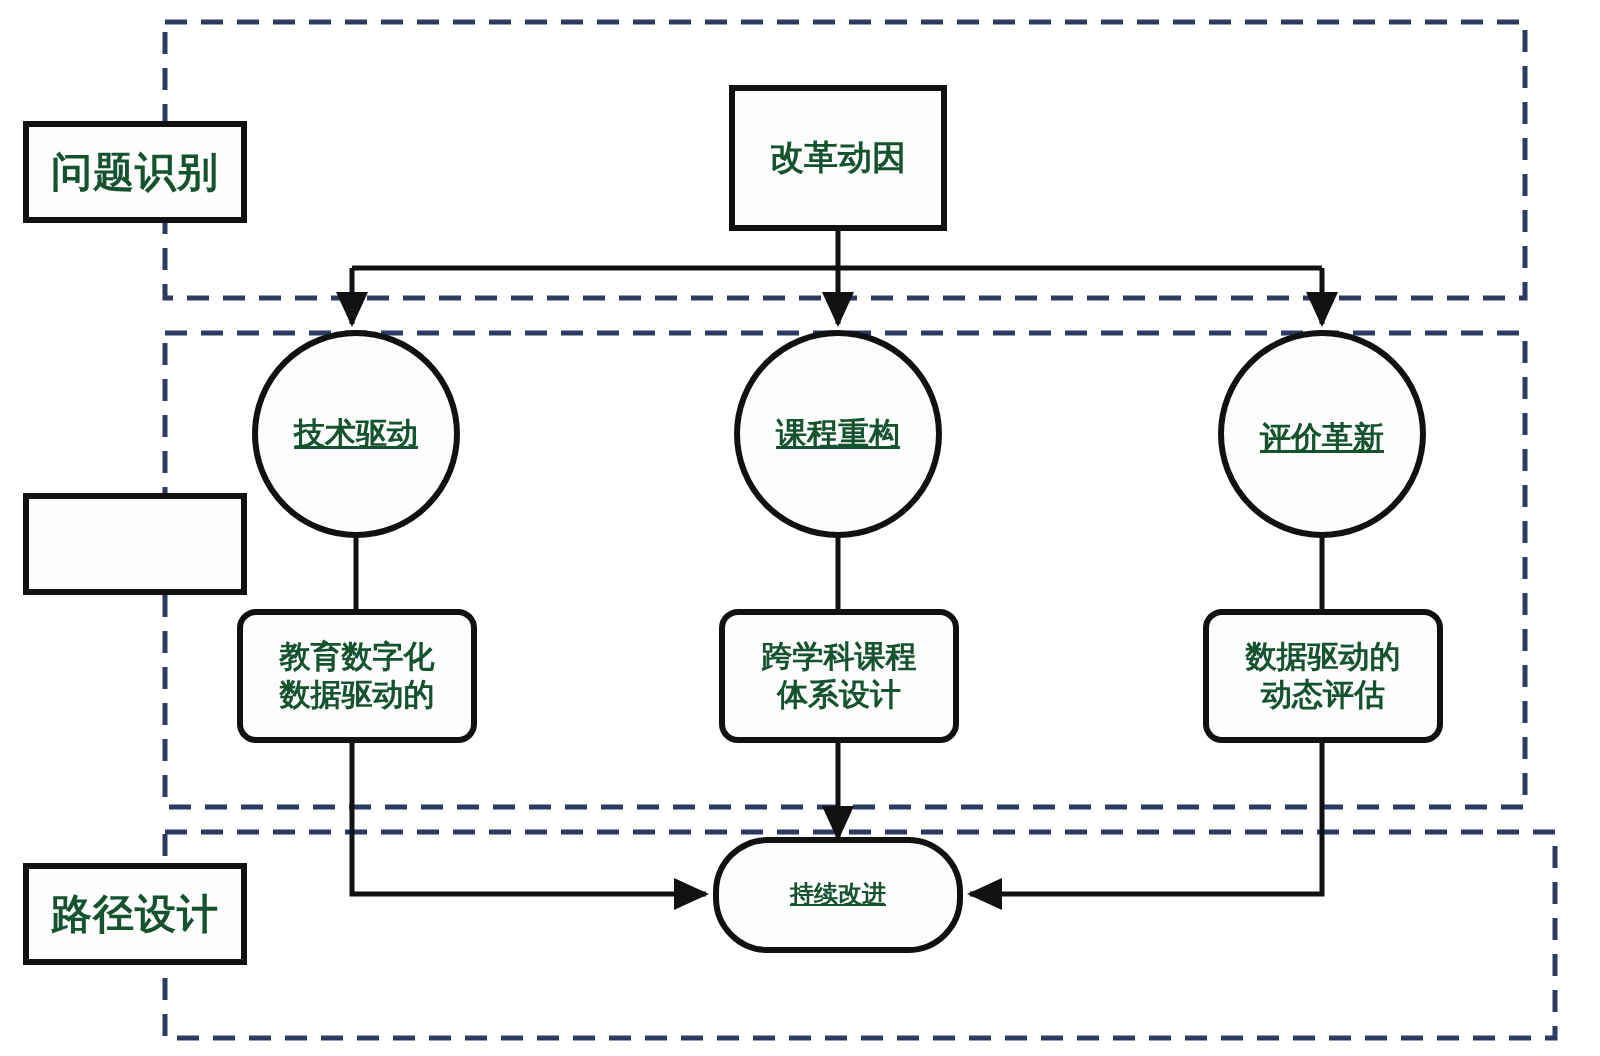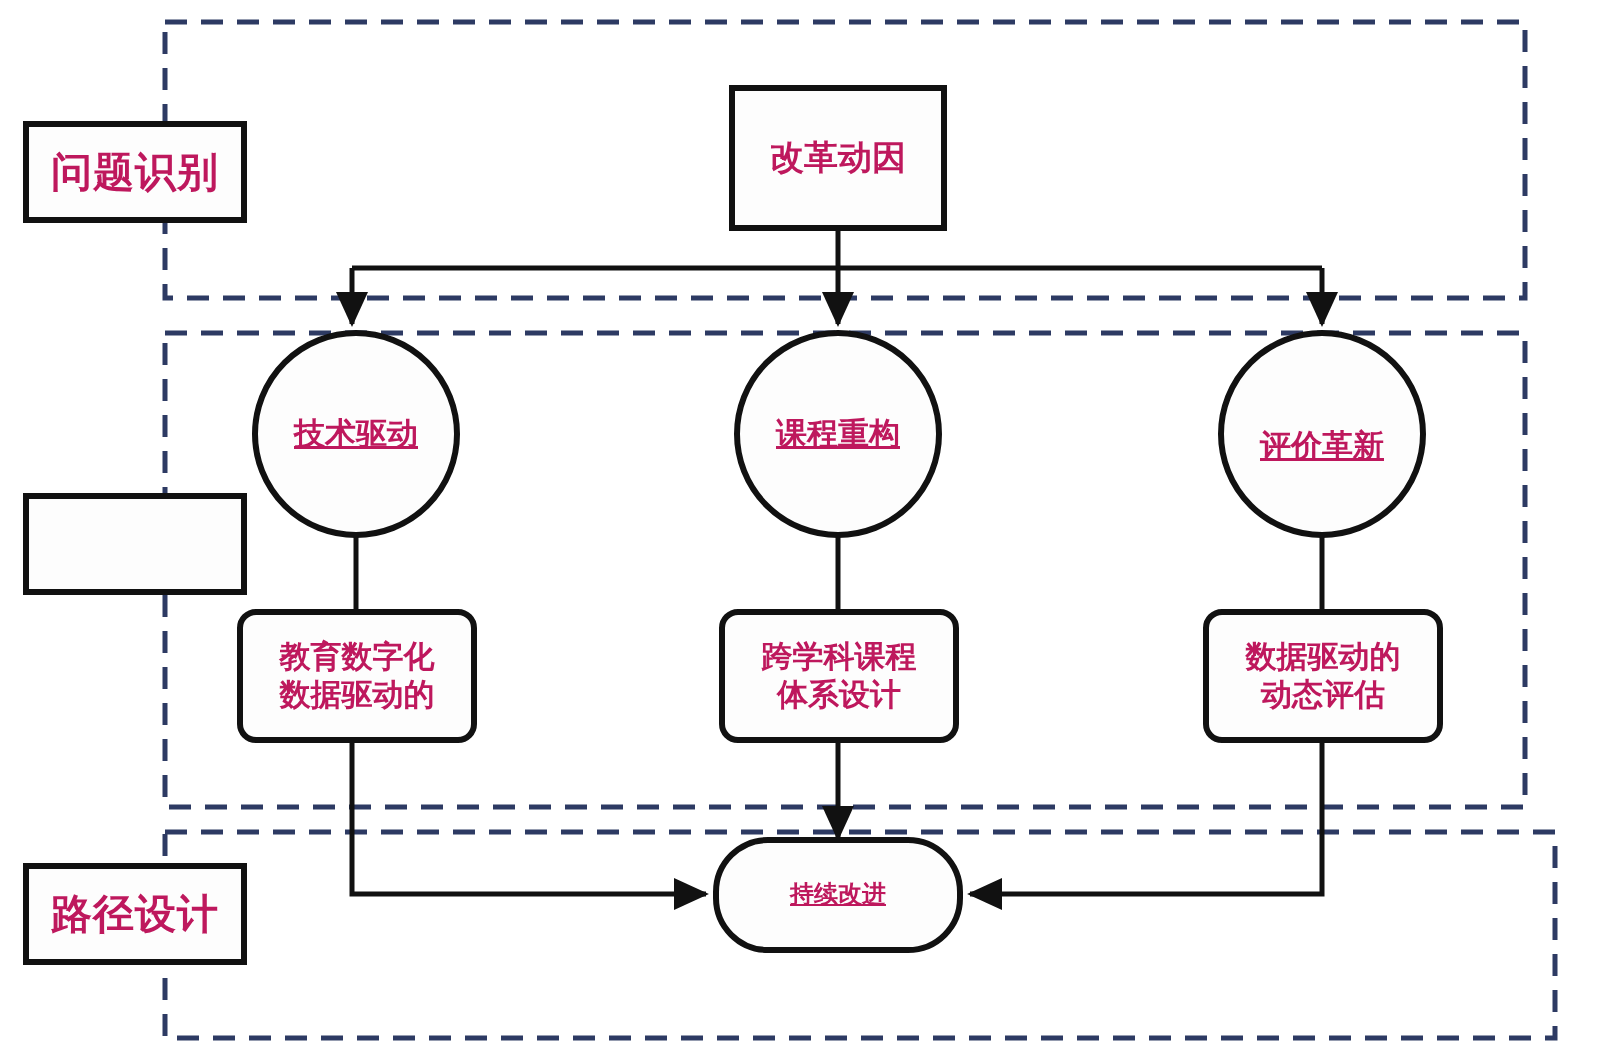--- a/index.html
+++ b/index.html
@@ -24,21 +24,21 @@
     top: 0;
     width: 1600px;
     height: 1056px;
   }
   .node-label {
     position: absolute;
     display: flex;
     align-items: center;
     justify-content: center;
     text-align: center;
-    color: #be185d;
+    color: #14532d;
     font-weight: 700;
     line-height: 1.22;
     pointer-events: none;
     white-space: pre-line;
   }
   .stage-label   { font-size: 41px; letter-spacing: 1px; }
   .top-label     { font-size: 34px; }
   .circle-label  { font-size: 31px; text-decoration: underline; }
   .box-label     { font-size: 31px; }
   .final-label   { font-size: 24px; text-decoration: underline; }
@@ -111,21 +111,21 @@
     </g>
   </svg>
 
   <div class="node-label stage-label" style="left:26px; top:124px; width:218px; height:96px;">问题识别</div>
   <div class="node-label stage-label" style="left:26px; top:866px; width:218px; height:96px;">路径设计</div>
 
   <div class="node-label top-label" style="left:732px; top:88px; width:212px; height:140px;">改革动因</div>
 
   <div class="node-label circle-label" style="left:255px; top:384px; width:202px; height:100px;">技术驱动</div>
   <div class="node-label circle-label" style="left:737px; top:384px; width:202px; height:100px;">课程重构</div>
-  <div class="node-label circle-label" style="left:1221px; top:396px; width:202px; height:100px;">评价革新</div>
+  <div class="node-label circle-label" style="left:1221px; top:388px; width:202px; height:100px;">评价革新</div>
 
   <div class="node-label box-label" style="left:240px; top:612px; width:234px; height:128px;">教育数字化
 数据驱动的</div>
   <div class="node-label box-label" style="left:722px; top:612px; width:234px; height:128px;">跨学科课程
 体系设计</div>
   <div class="node-label box-label" style="left:1206px; top:612px; width:234px; height:128px;text-align:center;">数据驱动的
 动态评估</div>
 
   <div class="node-label final-label" style="left:716px; top:840px; width:244px; height:110px;">持续改进</div>
 

